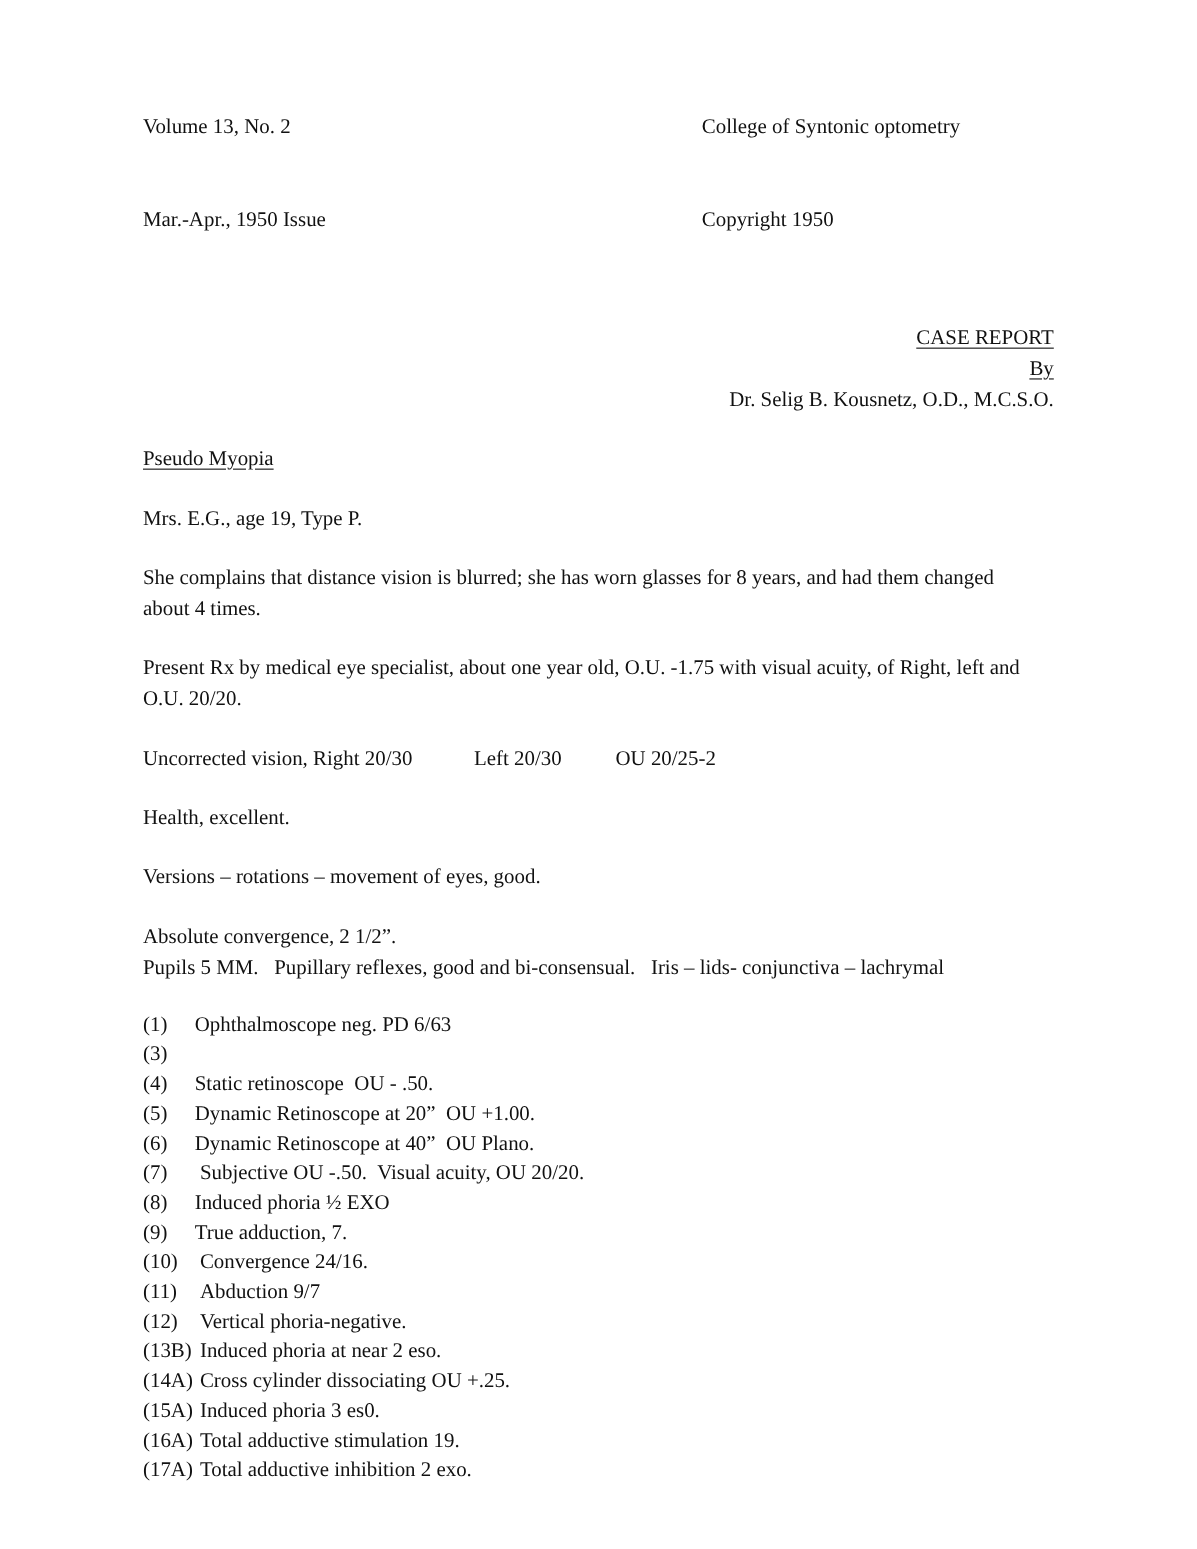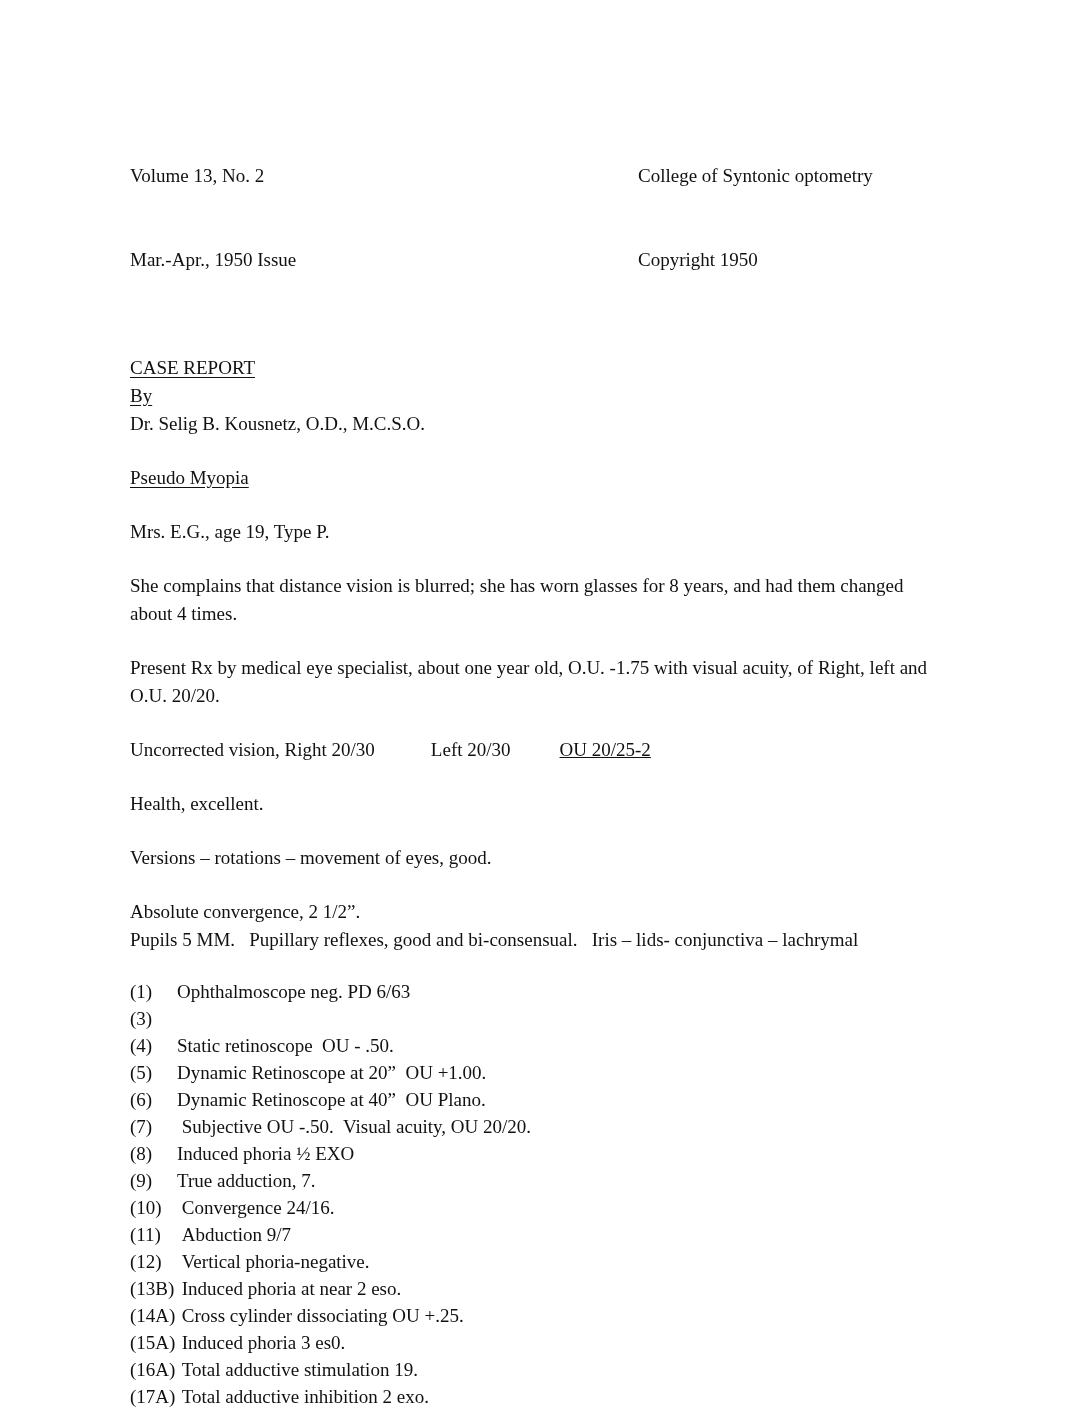--- a/index.html
+++ b/index.html
@@ -11,42 +11,42 @@
     position: relative;
     width: 1088px;
     height: 1408px;
     background: #ffffff;
     color: #111111;
     font-family: "Liberation Serif", "DejaVu Serif", serif;
     font-size: 19px;
     line-height: 28px;
     overflow: hidden;
     box-sizing: border-box;
-    padding: 106px 130px 0 130px;
+    padding: 46px 130px 0 130px;
   }
   .masthead {
     display: grid;
     grid-template-columns: 508px auto;
   }
   .masthead div { white-space: pre-wrap; }
   .title-block {
     margin-top: 24px;
-    text-align: left;
+    text-align: right;
   }
   .underline {
     text-decoration: underline;
     text-underline-offset: 3px;
   }
   .block {
     margin: 26px 0 0 0;
   }
   .block div { white-space: pre-wrap; }
   .vision-line span { white-space: pre-wrap; }
   .gap-a { margin-left: 56px; margin-top: 24px; }
-  .gap-b { margin-left: 49px; text-decoration: underline; }
+  .gap-b { margin-left: 49px; }
   .findings {
     margin-top: 24px;
     line-height: 27px;
   }
   .finding-row {
     display: flex;
   }
   .fnum {
     min-width: 47px;
     flex-shrink: 0;

